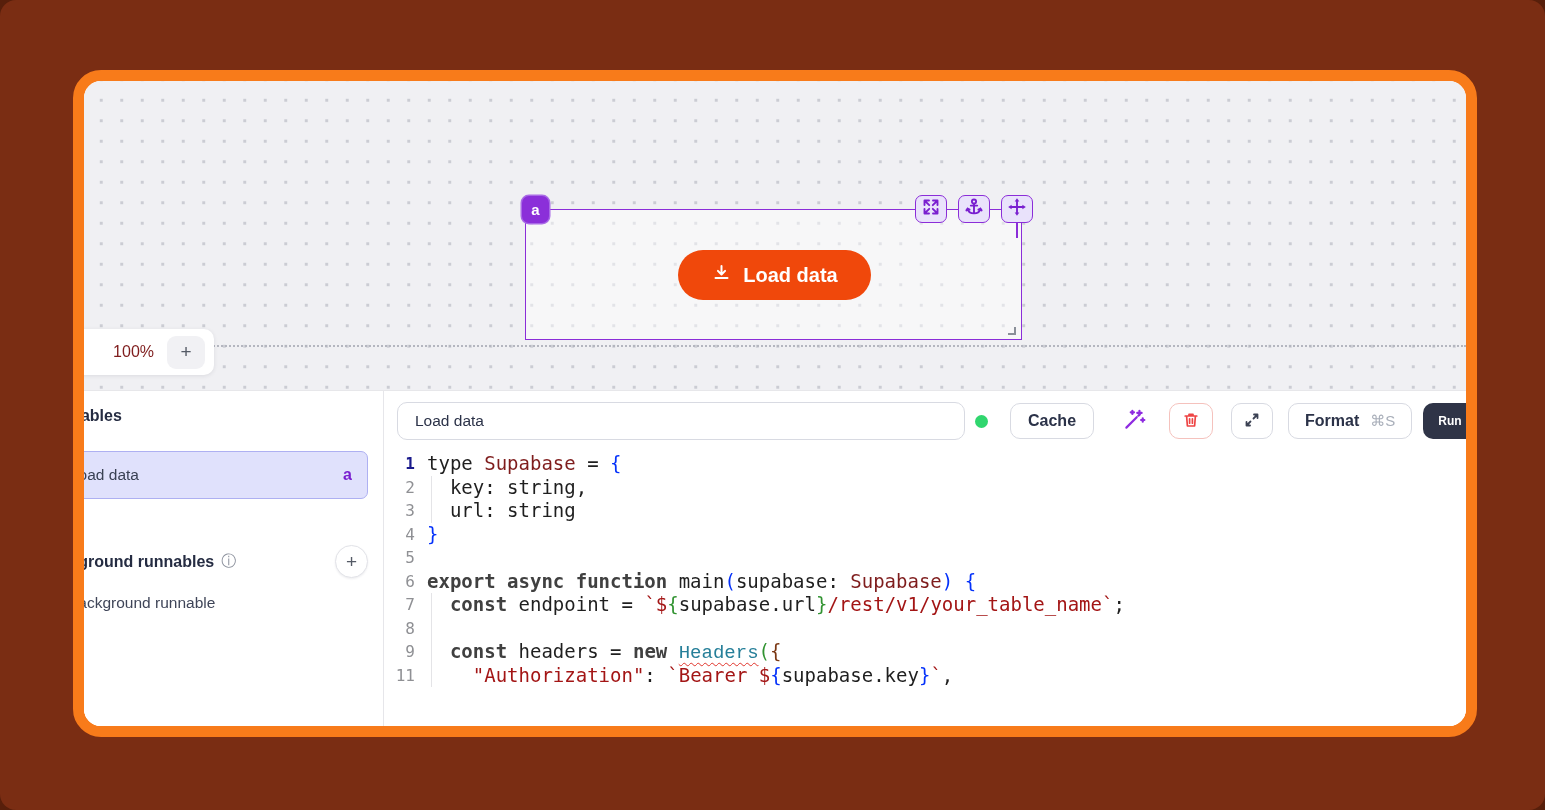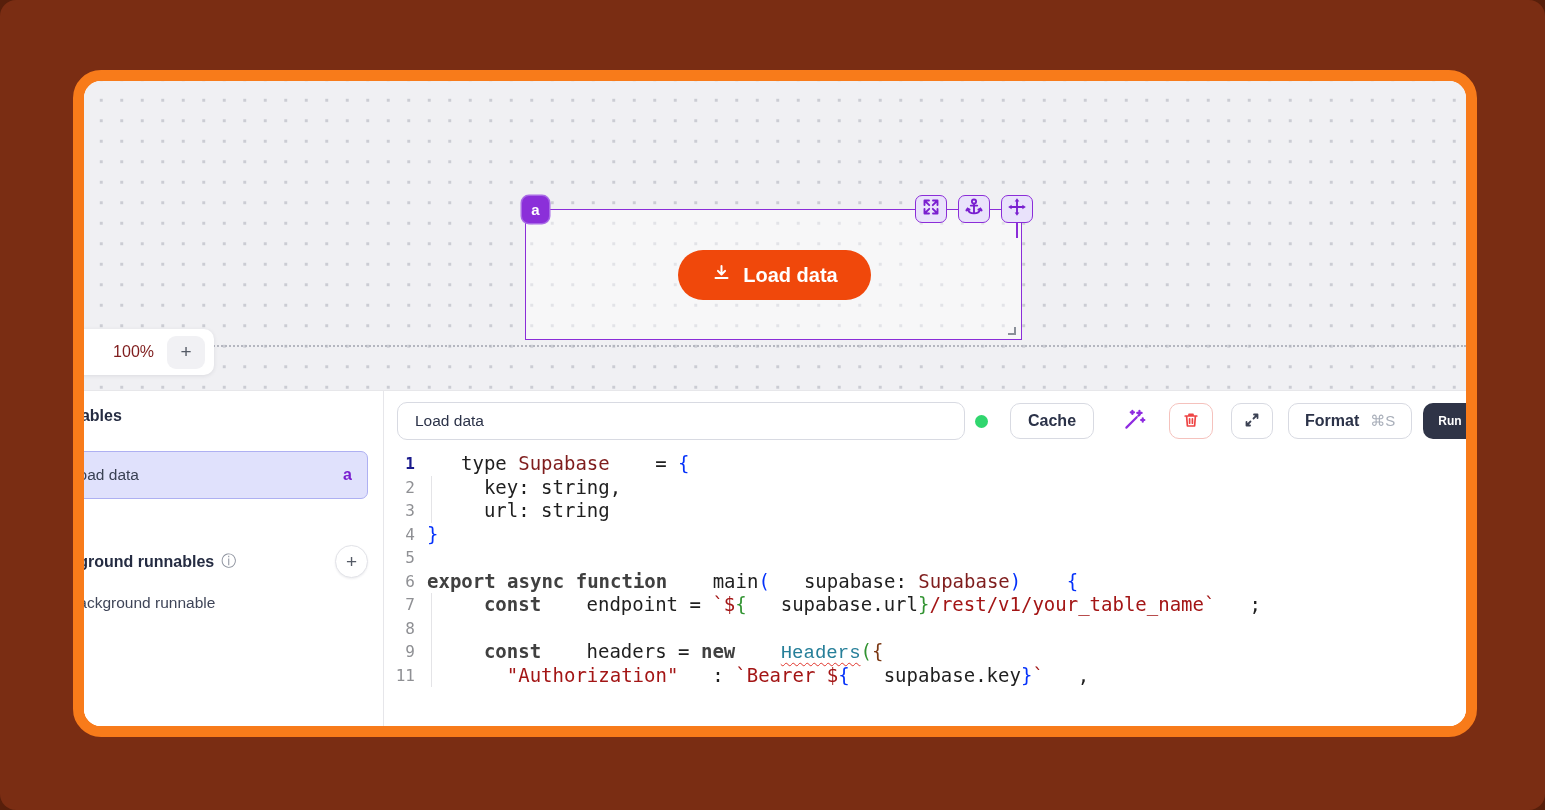--- a/index.html
+++ b/index.html
@@ -85,21 +85,21 @@
   
   .code { position:absolute; top:56px; left:0; right:0; bottom:0; padding-top:5px; overflow:hidden;
     font-family:"DejaVu Sans Mono", monospace; font-size:19px; }
   .code-line { display:flex; height:23.5px; position:relative; cursor:text; }
   .gutter-num { width:42px; flex:none; text-align:right; padding-right:12px; font-size:16px; color:#8f9094;
     line-height:23.5px; }
   .gutter-num.active { color:#1a1a8c; font-weight:bold; }
   .code-text { white-space:pre; line-height:23.5px; position:relative; }
   .code-line.guide .code-text::before { content:""; position:absolute; left:4px; top:0; bottom:0;
     border-left:1px solid #e4e4e7; }
-  .tk-pl { color:#1f1f1f;margin-left:34px; }
+  .tk-pl { color:#1f1f1f; }
   .tk-kw { color:#404040; font-weight:bold; }
   .tk-ty { color:#7f1d1d; }
   .tk-tyx { color:#267f99; text-decoration:underline wavy #e0342b 1px; text-underline-offset:4px;font-family:Liberation Mono, monospace; }
   .tk-st { color:#a31515; }
   .tk-b1 { color:#0431fa; }
   .tk-b2 { color:#319331; }
   .tk-b3 { color:#7b3814; }
 </style>
 </head>
 <body>

